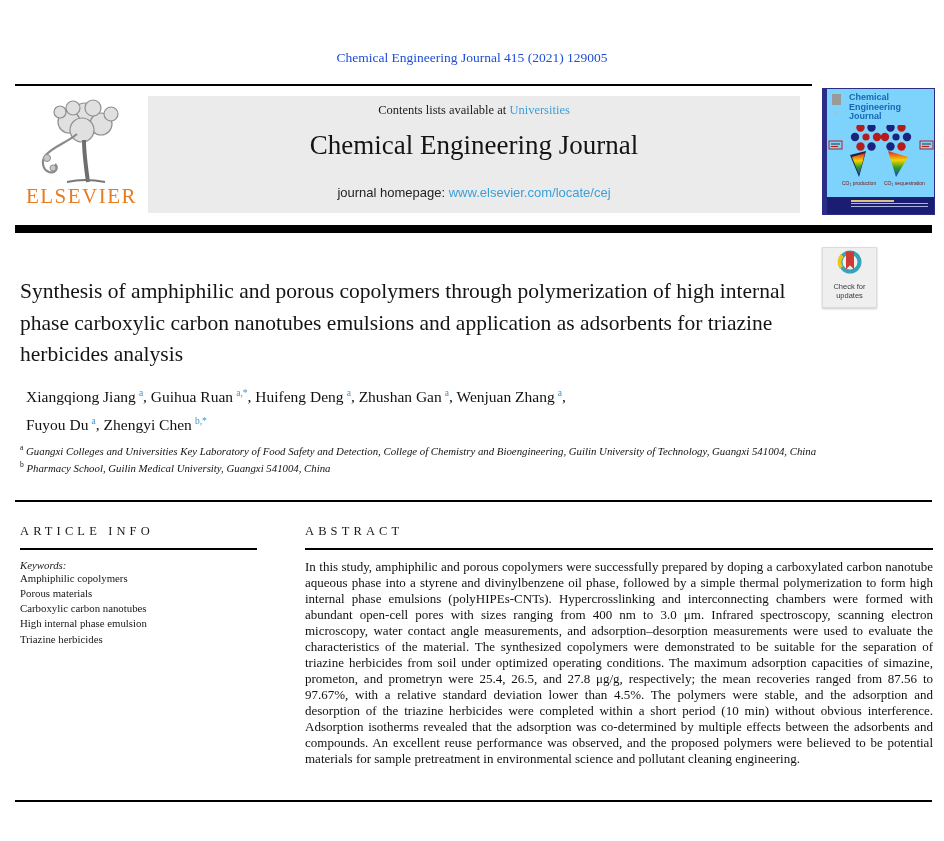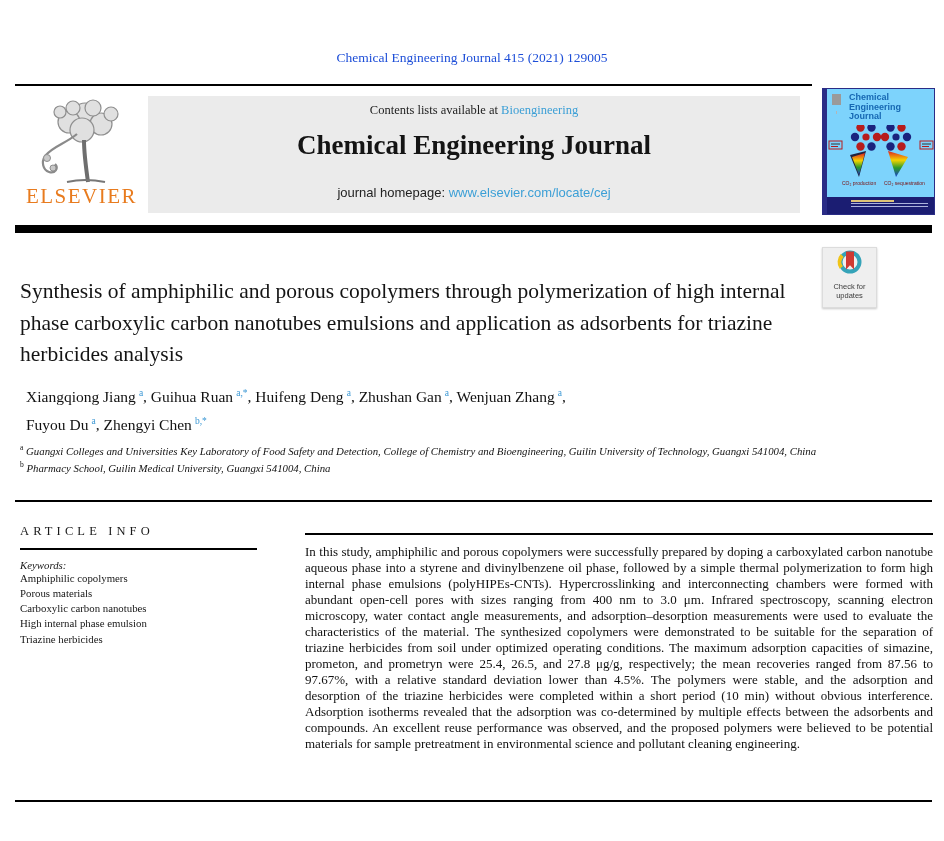--- a/index.html
+++ b/index.html
@@ -16,21 +16,21 @@
   .rule-bottom{left:15px;top:800px;width:917px;height:2px;}
 
   
   .els-logo{left:18px;top:94px;width:127px;height:120px;text-align:center;}
   .els-logo svg{display:block;margin:0 auto;}
   .els-word{font-size:21px;letter-spacing:1.5px;color:#e87b1e;margin-top:-2px;}
 
   
   .hdr{left:148px;top:96px;width:652px;height:117px;background:#ebebeb;}
   .hdr .contents{position:absolute;top:7px;left:0;width:100%;text-align:center;font-size:12.5px;color:#1c1c1c;}
-  .hdr .jtitle{position:absolute;top:34px;left:0;width:100%;text-align:center;font-size:27px;color:#141414;font-weight:bold;}
+  .hdr .jtitle{position:absolute;top:34px;left:0;width:100%;text-align:center;font-size:27px;color:#141414;}
   .hdr .homepage{position:absolute;top:89px;left:0;width:100%;text-align:center;
                  font-family:"Liberation Sans",sans-serif;font-size:13px;color:#222;}
   .link{color:#3b9fd6;text-decoration:none;cursor:pointer;}
 
   
   .cover{left:822px;top:88px;width:113px;height:127px;background:#7dd3fc;
          border:1px solid #2a2c86;border-left:5px solid #2a2c86;box-sizing:border-box;}
   .cover .mark{position:absolute;left:5px;top:5px;width:9px;height:11px;background:#9a9a9a;
                box-shadow:0 13px 0 -4px #b5b5b5;}
   .cover .ctitle{position:absolute;left:22px;top:4px;font-family:"Liberation Sans",sans-serif;
@@ -88,21 +88,21 @@
         <circle cx="20" cy="64" r="3.5" fill="#c9c9c9" stroke="#8f8f8f"></circle>
         <circle cx="26" cy="74" r="3" fill="#c9c9c9" stroke="#8f8f8f"></circle>
         <path d="M40 88 Q58 84 78 88" stroke="#777" stroke-width="2" fill="none"></path>
       </svg>
     </span>
     <div class="els-word">ELSEVIER</div>
   </div>
 
   <div class="abs hdr">
     <div class="contents">
-      <span>Contents lists available at </span><span class="link">Bioengineering</span>
+      <span>Contents lists available at </span><span class="link">Universities</span>
     </div>
     <div class="jtitle">Chemical Engineering Journal</div>
     <div class="homepage">
       <span>journal homepage: </span><span class="link">www.elsevier.com/locate/cej</span>
     </div>
   </div>
 
   <div class="abs cover">
     <div class="mark"></div>
     <div class="ctitle">
@@ -196,19 +196,20 @@
     <div class="col-rule"></div>
     <div class="kw-label">Keywords:</div>
     <div class="kw">Amphiphilic copolymers</div>
     <div class="kw">Porous materials</div>
     <div class="kw">Carboxylic carbon nanotubes</div>
     <div class="kw">High internal phase emulsion</div>
     <div class="kw">Triazine herbicides</div>
   </div>
 
   <div class="abs abs-col">
+    <div class="colhead">ABSTRACT</div>
     <div class="col-rule"></div>
     <p>In this study, amphiphilic and porous copolymers were successfully prepared by doping a carboxylated carbon nanotube aqueous phase into a styrene and divinylbenzene oil phase, followed by a simple thermal polymerization to form high internal phase emulsions (polyHIPEs-CNTs). Hypercrosslinking and interconnecting chambers were formed with abundant open-cell pores with sizes ranging from 400 nm to 3.0 μm. Infrared spectroscopy, scanning electron microscopy, water contact angle measurements, and adsorption–desorption measurements were used to evaluate the characteristics of the material. The synthesized copolymers were demonstrated to be suitable for the separation of triazine herbicides from soil under optimized operating conditions. The maximum adsorption capacities of simazine, prometon, and prometryn were 25.4, 26.5, and 27.8 μg/g, respectively; the mean recoveries ranged from 87.56 to 97.67%, with a relative standard deviation lower than 4.5%. The polymers were stable, and the adsorption and desorption of the triazine herbicides were completed within a short period (10 min) without obvious interference. Adsorption isotherms revealed that the adsorption was co-determined by multiple effects between the adsorbents and compounds. An excellent reuse performance was observed, and the proposed polymers were believed to be potential materials for sample pretreatment in environmental science and pollutant cleaning engineering.</p>
   </div>
 
   <div class="abs rule rule-bottom"></div>
 
 </div>
 
 </body></html>

